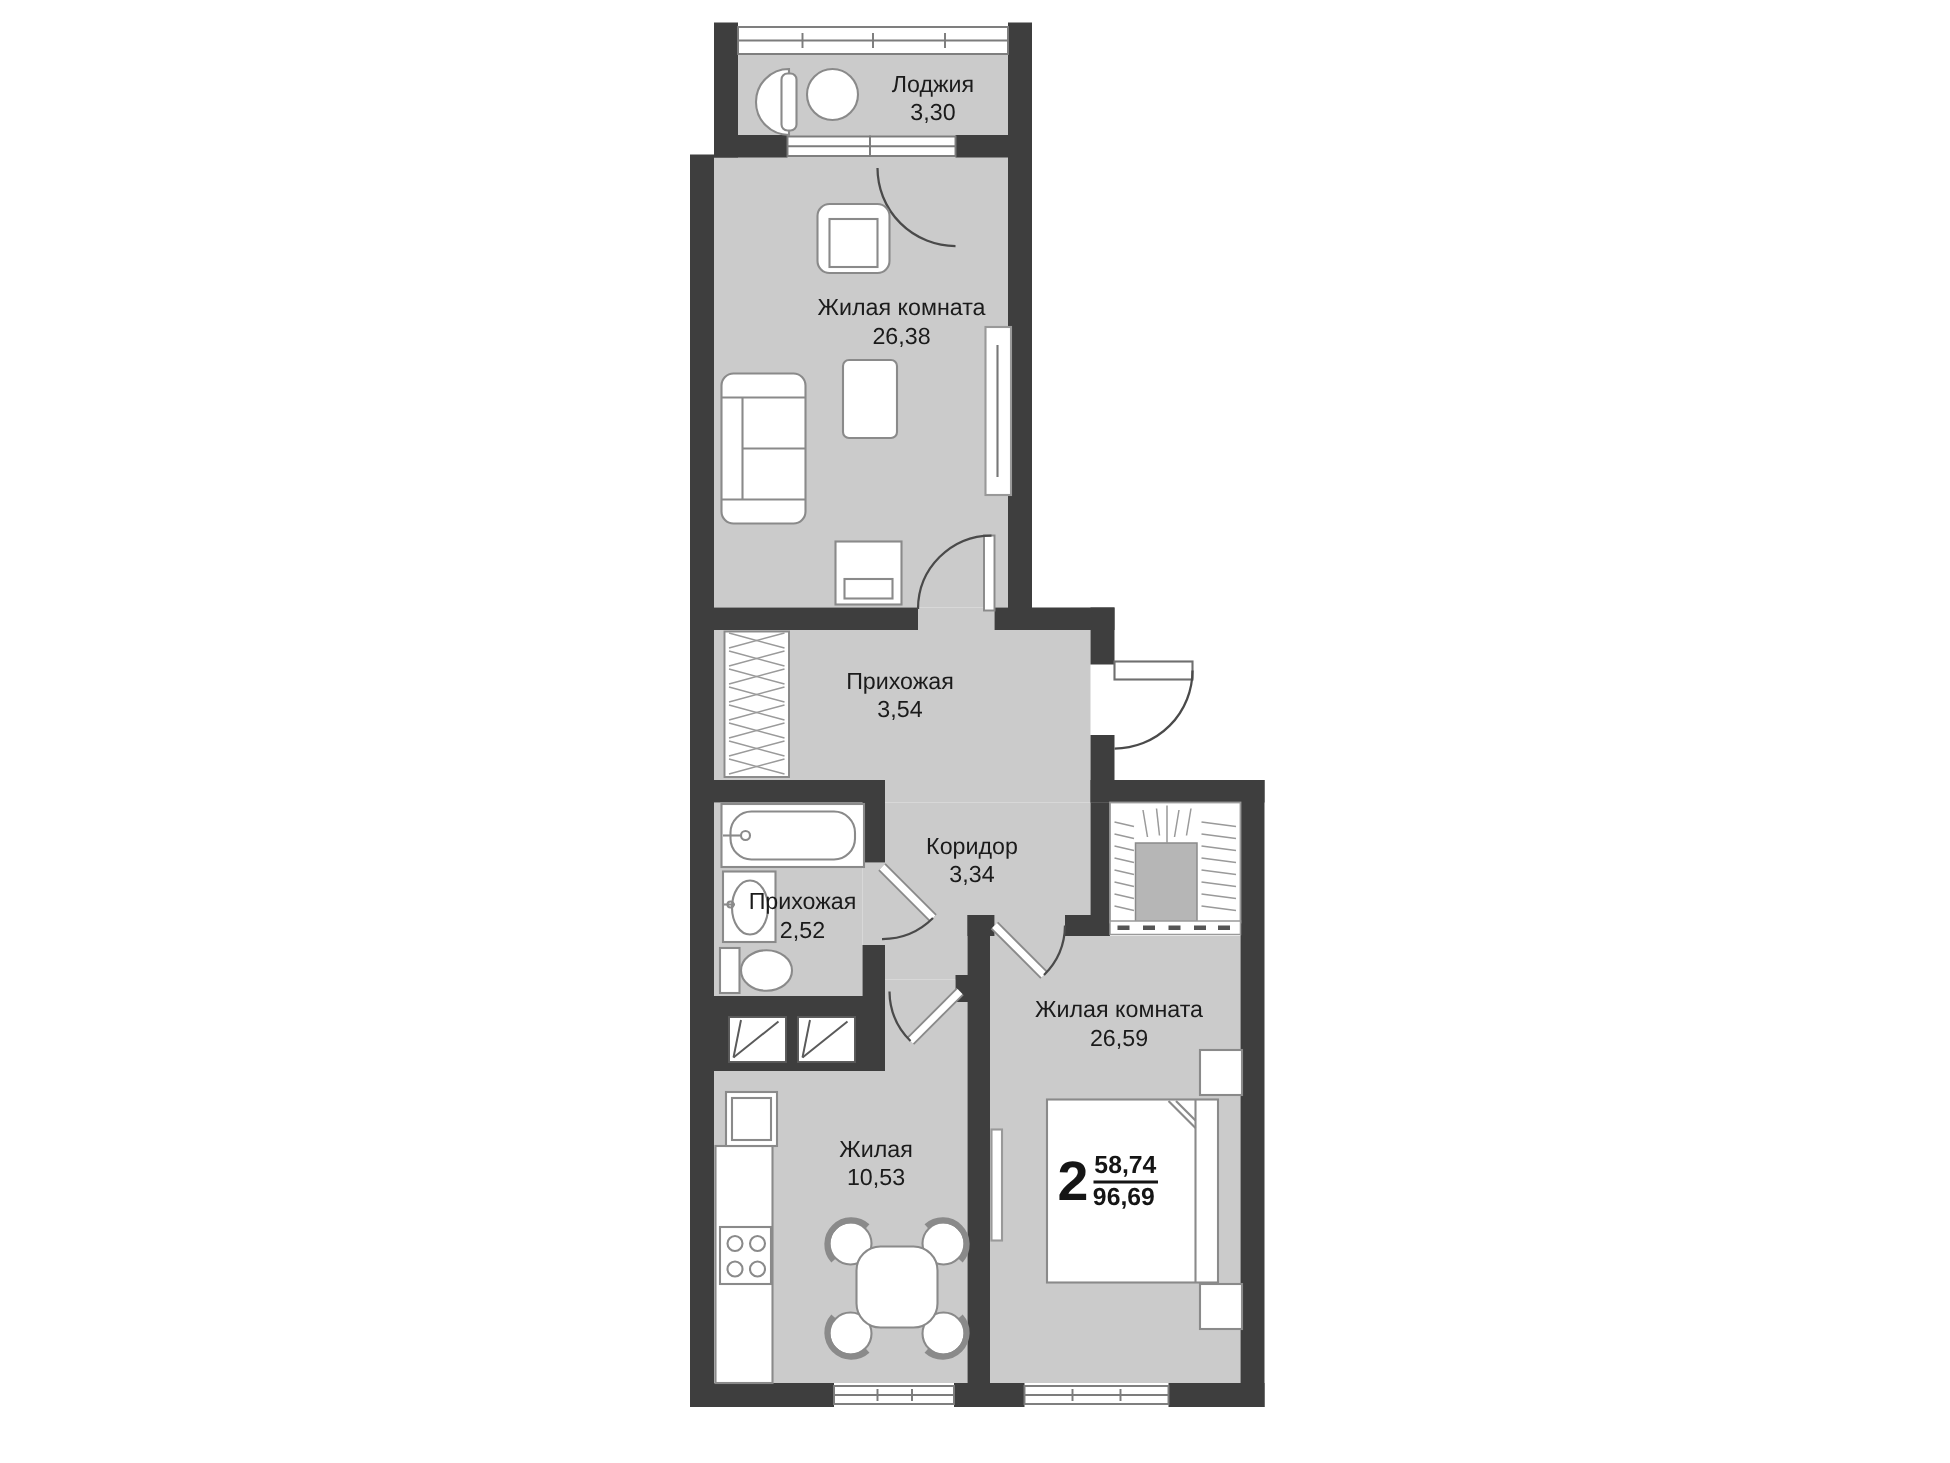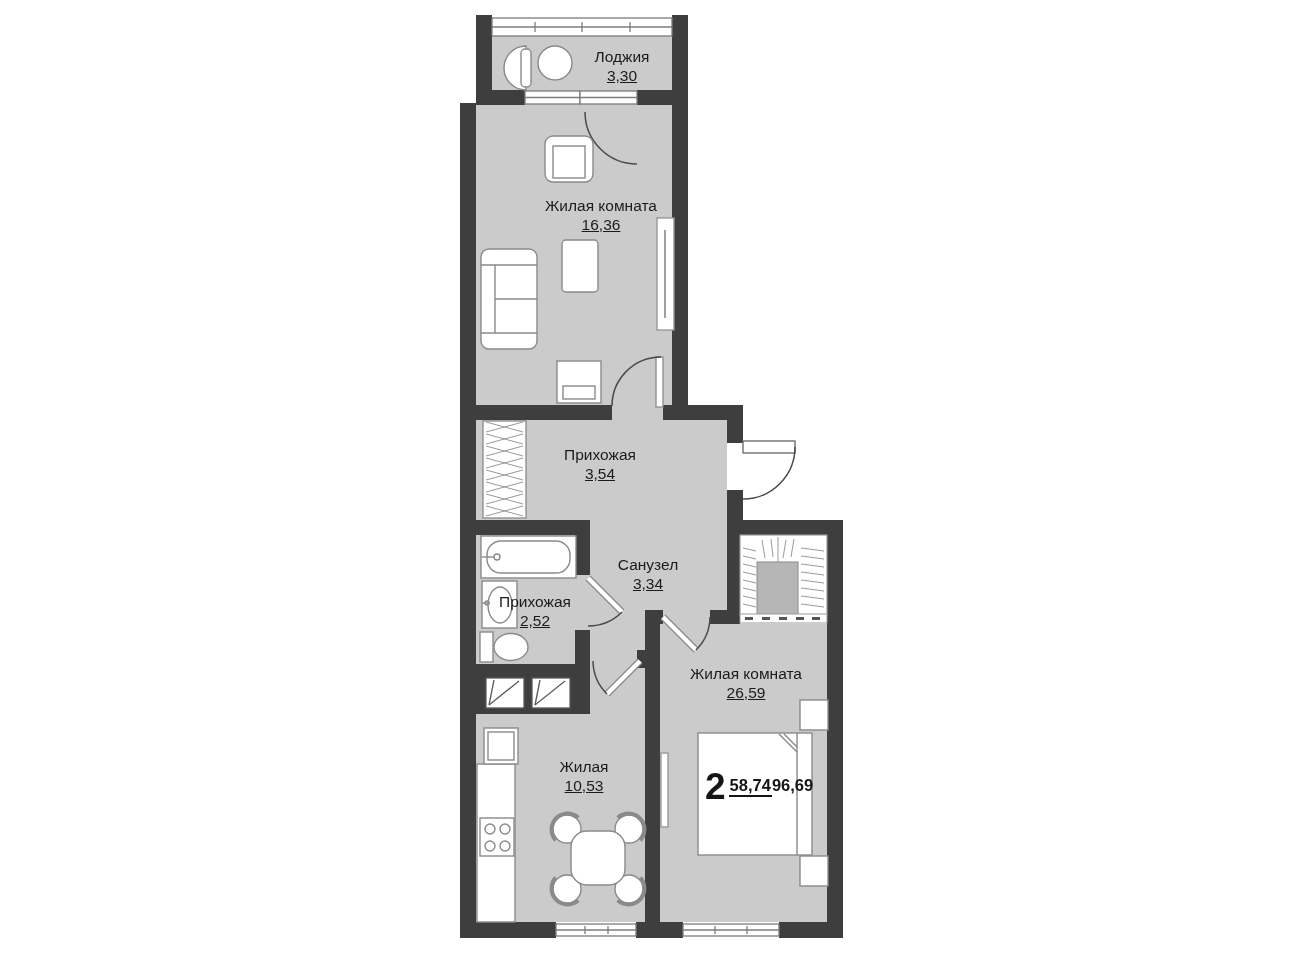--- a/index.html
+++ b/index.html
@@ -2,24 +2,24 @@
 <html><head>
 <meta charset="utf-8">
 <style>
   html,body{margin:0;padding:0;background:#ffffff;}
   .stage{position:relative;width:1300px;height:975px;background:#ffffff;overflow:hidden;
          font-family:"Liberation Sans", sans-serif;}
   .stage svg{position:absolute;left:0;top:0;}
   .labels{position:absolute;left:0;top:0;width:100%;height:100%;}
   .room-label{position:absolute;transform:translateX(-50%);text-align:center;
               font-size:15.5px;line-height:19px;color:#1b1b1b;white-space:nowrap;}
-  .room-label .area{text-decoration:underline;}
+  .room-label .area{}
   .apt-label{position:absolute;display:flex;align-items:center;gap:3px;color:#151515;font-weight:bold;}
   .apt-num{font-size:37px;line-height:1;}
-  .apt-frac{display:flex;flex-direction:row;font-size:16.5px;line-height:1.15;text-align:right;}
+  .apt-frac{display:flex;flex-direction:column;font-size:16.5px;line-height:1.15;text-align:left;}
   .apt-frac .top{border-bottom:2px solid #151515;padding:0 1px;}
 </style>
 </head>
 <body>
 
 <div class="stage">
 
 <svg width="1300" height="975" viewBox="0 0 1300 975">
 
   <g fill="#cbcbcb">
@@ -284,30 +284,30 @@
 
 <div class="labels">
 
   <div class="room-label" style="left:622px;top:47px">
     <div class="rname">Лоджия</div>
     <div class="area">3,30</div>
   </div>
 
   <div class="room-label" style="left:601px;top:196px">
     <div class="rname">Жилая комната</div>
-    <div class="area">16,36</div>
+    <div class="area">26,38</div>
   </div>
 
   <div class="room-label" style="left:600px;top:445px">
     <div class="rname">Прихожая</div>
     <div class="area">3,54</div>
   </div>
 
   <div class="room-label" style="left:648px;top:555px">
-    <div class="rname">Санузел</div>
+    <div class="rname">Коридор</div>
     <div class="area">3,34</div>
   </div>
 
   <div class="room-label" style="left:535px;top:592px">
     <div class="rname">Прихожая</div>
     <div class="area">2,52</div>
   </div>
 
   <div class="room-label" style="left:746px;top:664px">
     <div class="rname">Жилая комната</div>

